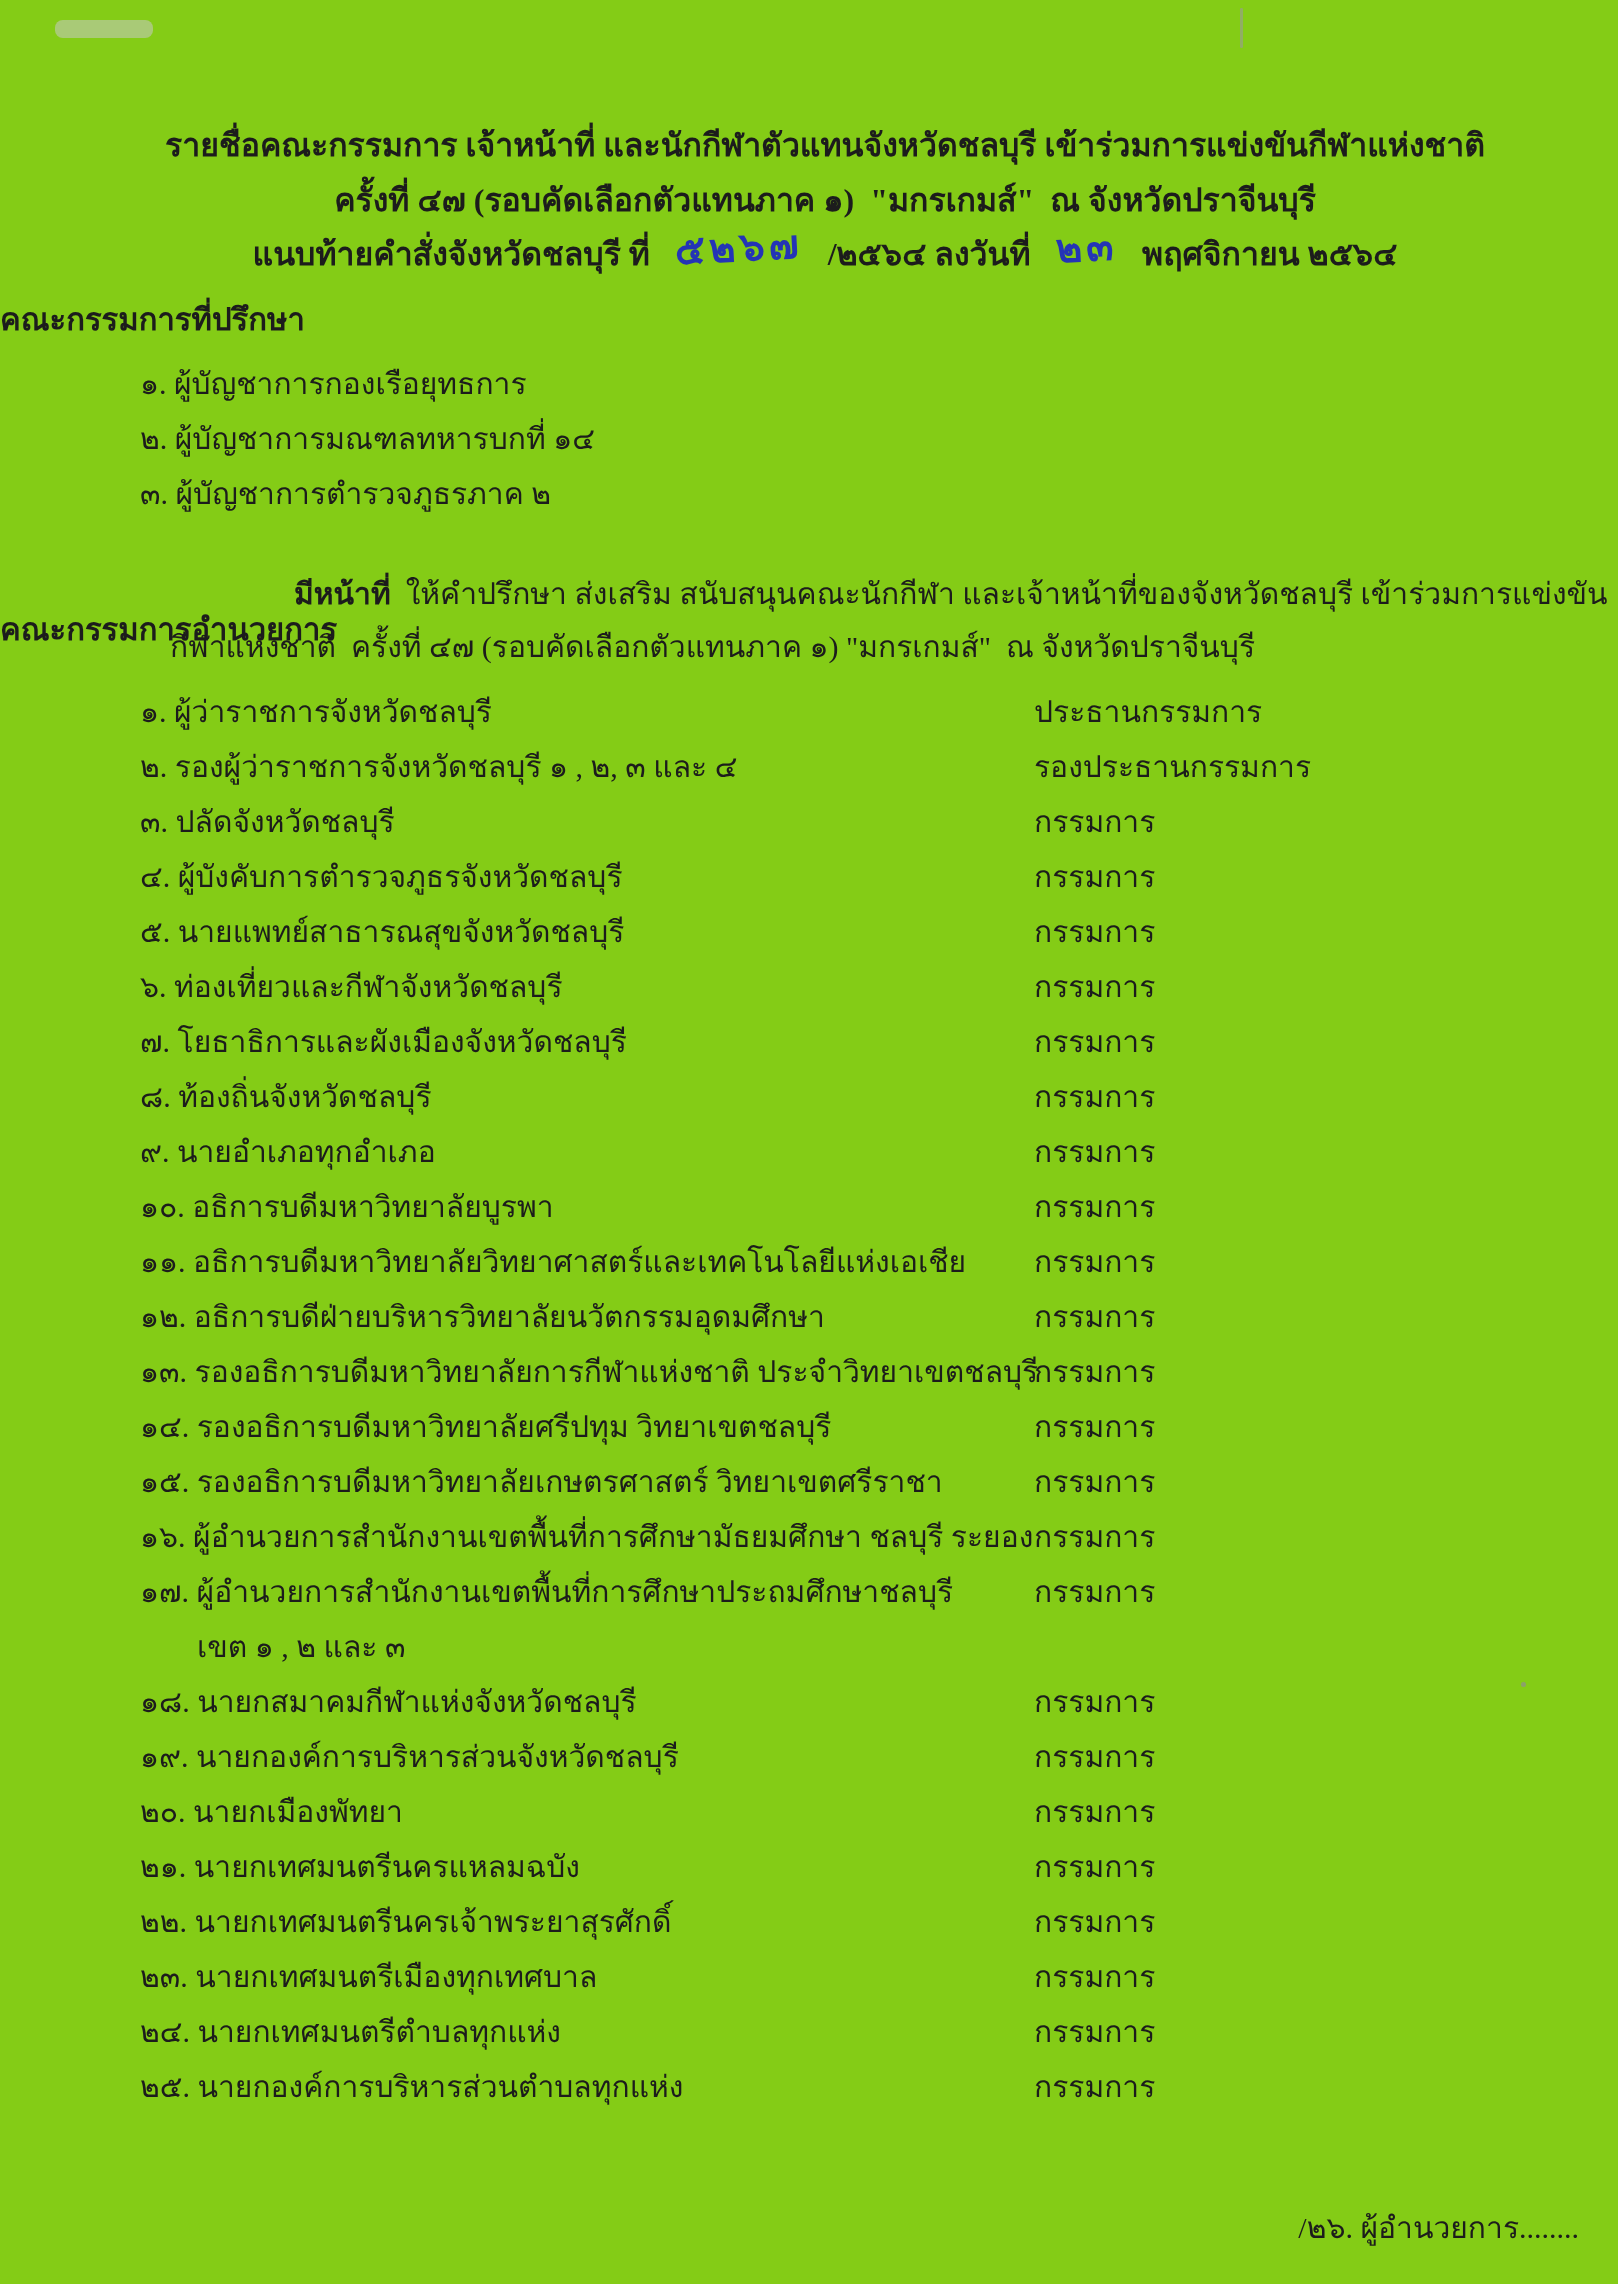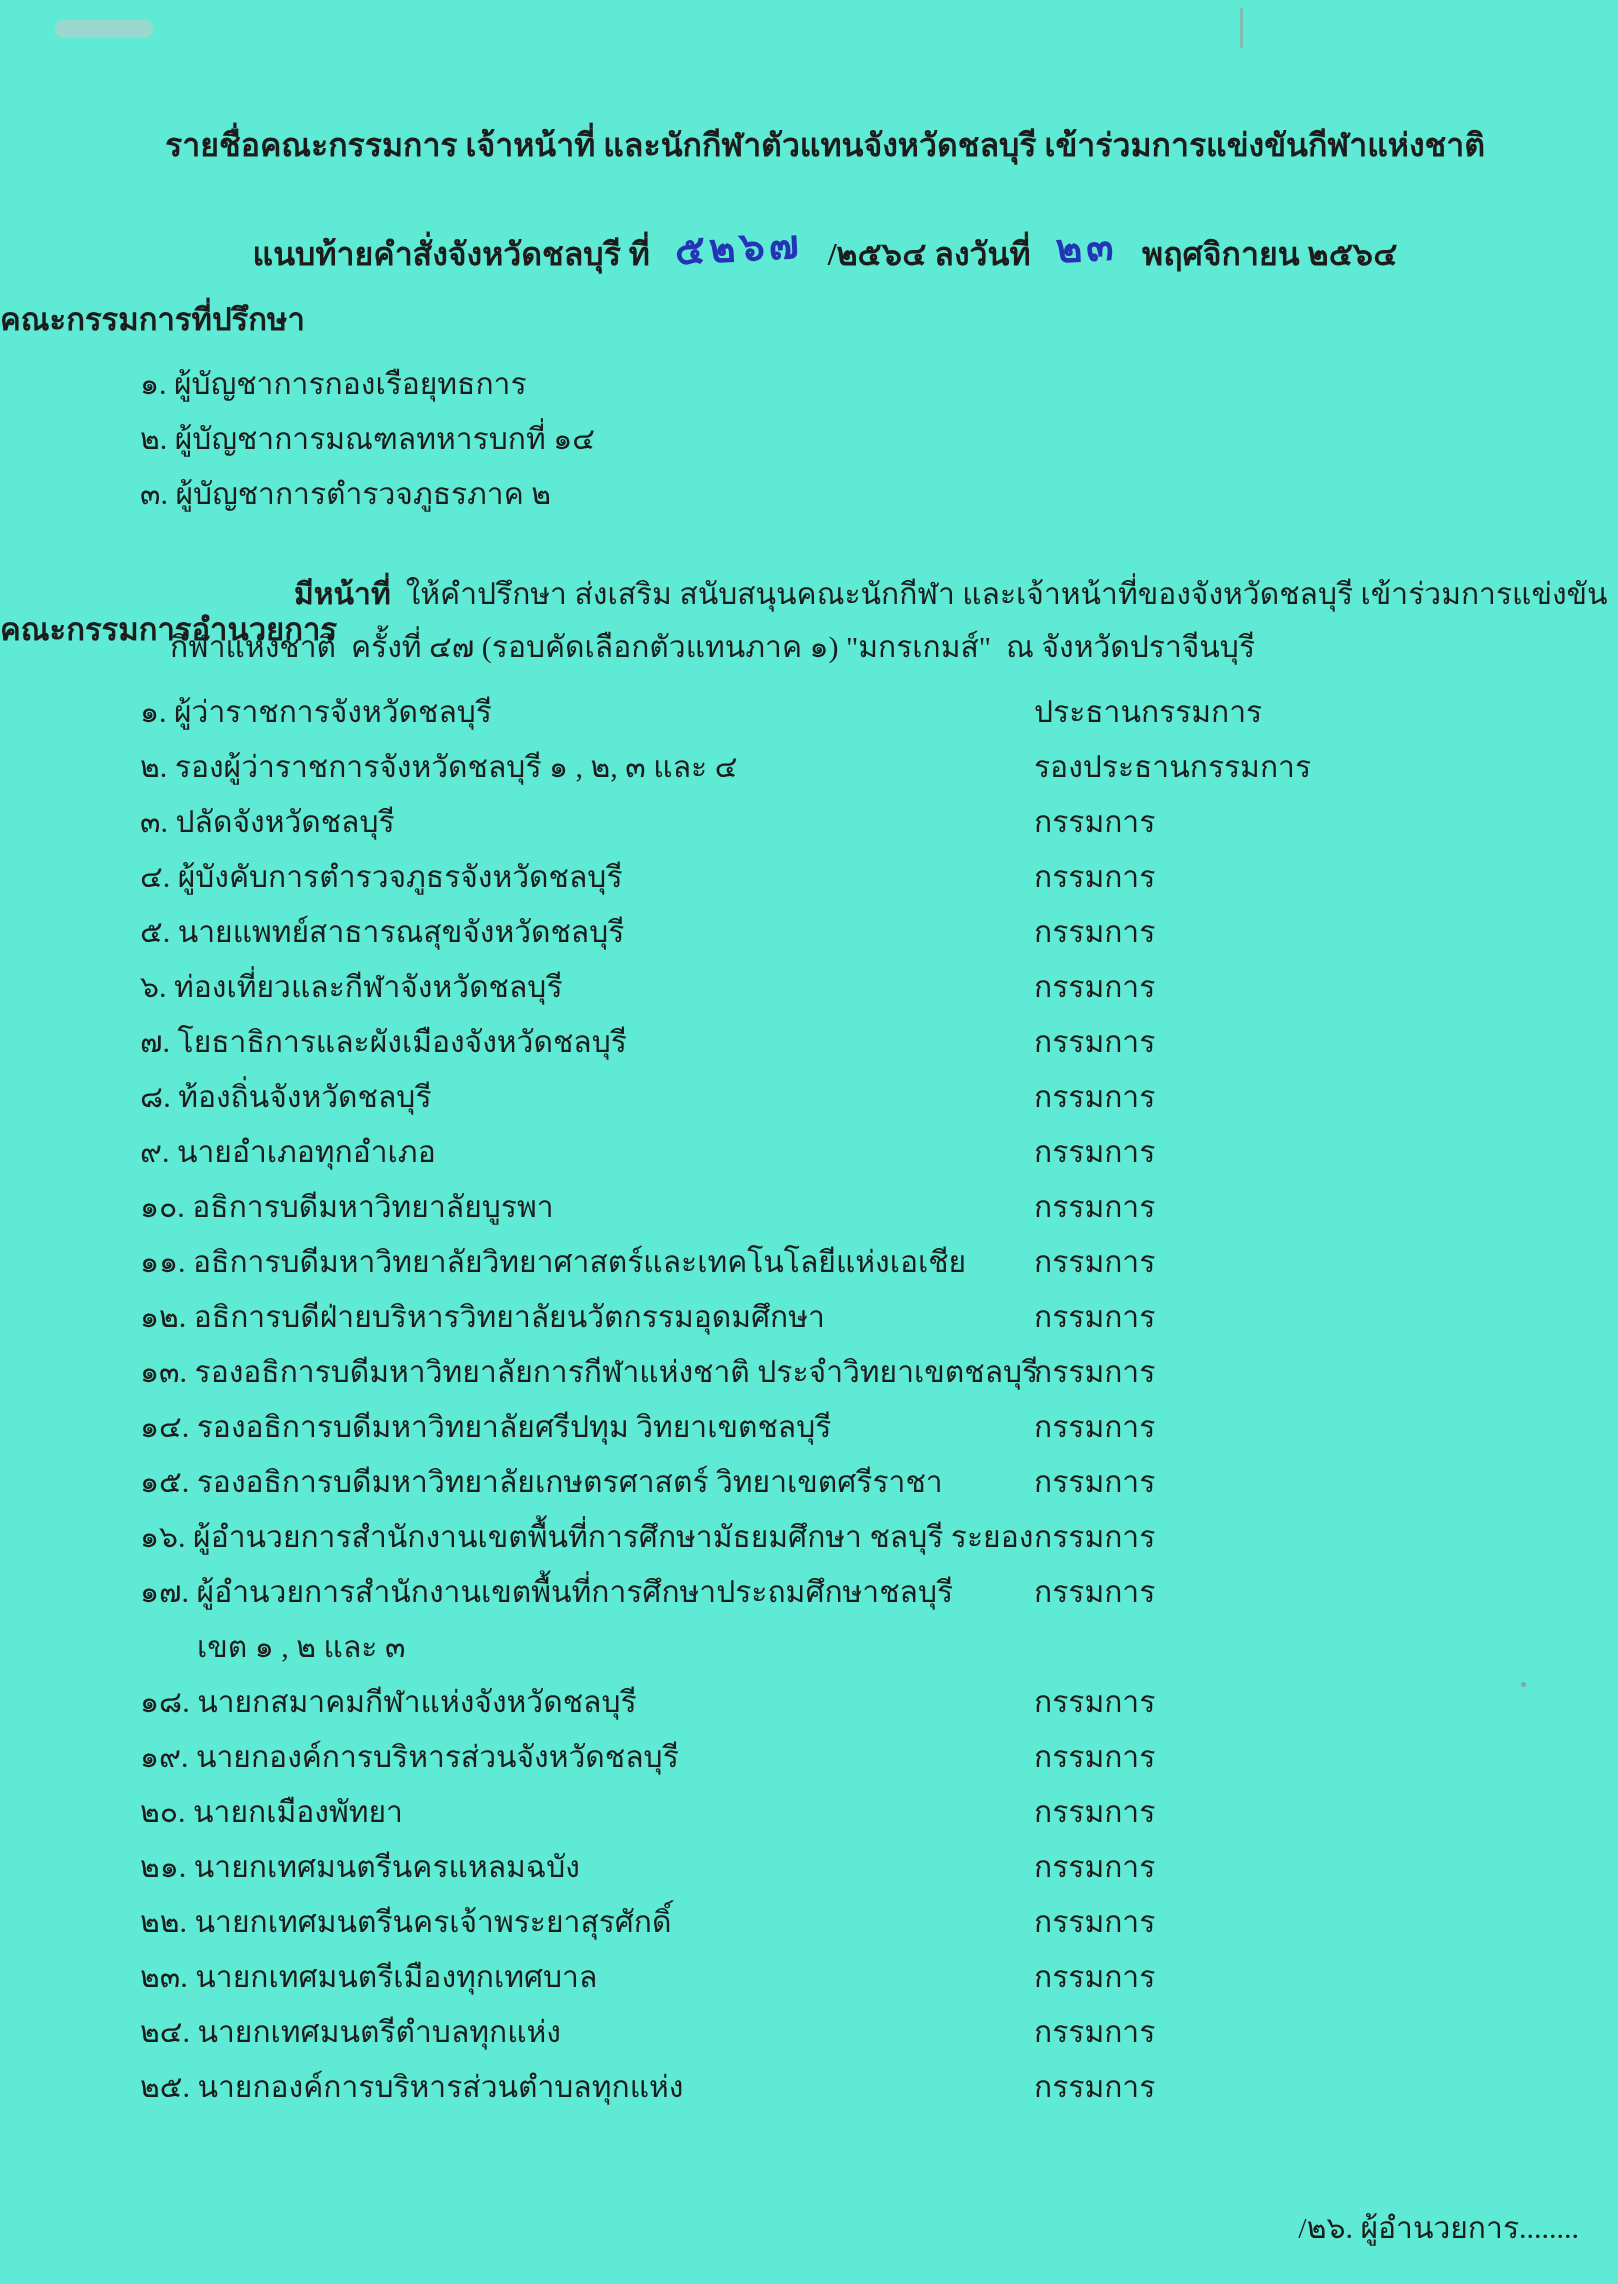--- a/index.html
+++ b/index.html
@@ -1,19 +1,19 @@
 <!DOCTYPE html>
 <html style="font-size:10.4px"><head>
 <meta charset="utf-8">
 <style>
   html,body{margin:0;padding:0;background:#8a8a8a;}
   .page{
     position:relative;
     width:1618px;height:2284px;
-    background:#5eead4;
+    background:#84cc16;
     color:#1c1c1c;
     font-family:"Liberation Serif","DejaVu Sans",serif;
     overflow:hidden;
   }
   .abs{position:absolute;}
   .center-line{
     left:0;width:100%;text-align:center;
     font-weight:bold;font-size:32px;line-height:39px;
     white-space:pre;
   }
@@ -53,20 +53,23 @@
 <div class="page">
 
   <div class="abs smudge"></div>
   <div class="abs tick"></div>
   <div class="abs dot"></div>
 
   <div class="abs center-line" style="top:87px;">
     <span>รายชื่อคณะกรรมการ เจ้าหน้าที่ และนักกีฬาตัวแทนจังหวัดชลบุรี เข้าร่วมการแข่งขันกีฬาแห่งชาติ</span>
   </div>
 
+  <div class="abs center-line" style="top:142px;">
+    <span>ครั้งที่ ๔๗ (รอบคัดเลือกตัวแทนภาค ๑)  "มกรเกมส์"  ณ จังหวัดปราจีนบุรี</span>
+  </div>
 
   <div class="abs center-line" style="top:196px;">
     <span>แนบท้ายคำสั่งจังหวัดชลบุรี ที่ </span><span class="hw" id="hw-color-1" style="color: rgb(36, 52, 182);">๕๒๖๗</span><span> /๒๕๖๔ ลงวันที่ </span><span class="hw" id="hw-color-2" style="color: rgb(36, 52, 182);">๒๓</span><span> พฤศจิกายน ๒๕๖๔</span>
   </div>
 
   <div class="abs sec-title" style="top:300px;">
     <span>คณะกรรมการที่ปรึกษา</span>
   </div>
 
   <div class="abs consult" id="consult-list">

